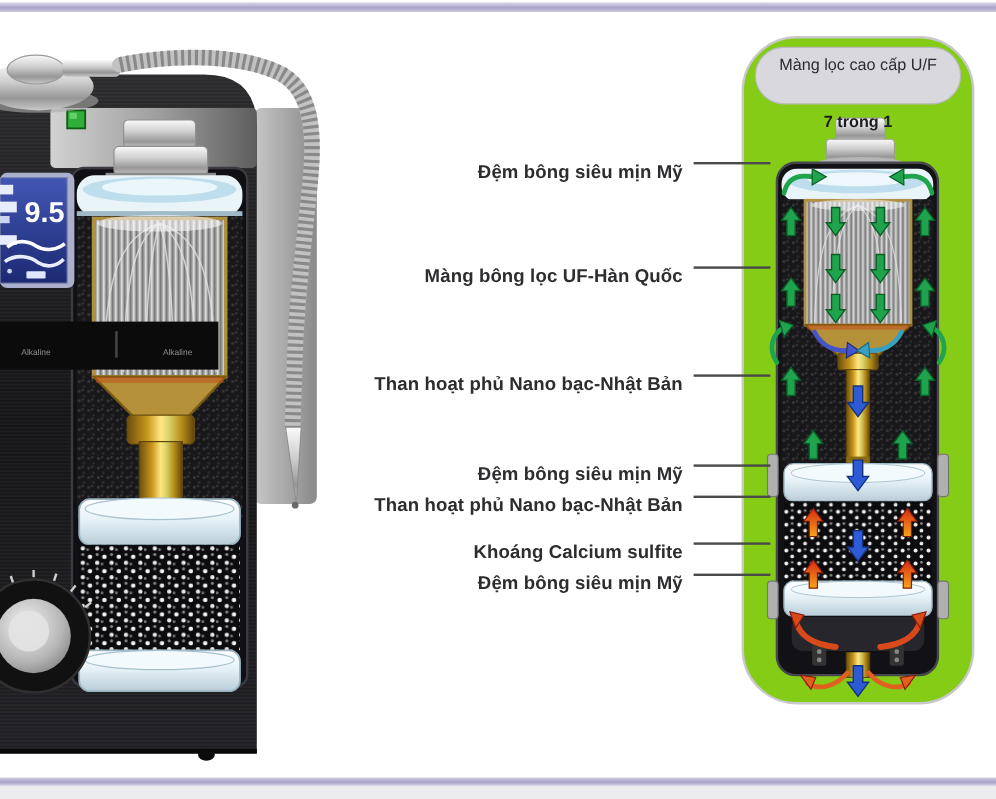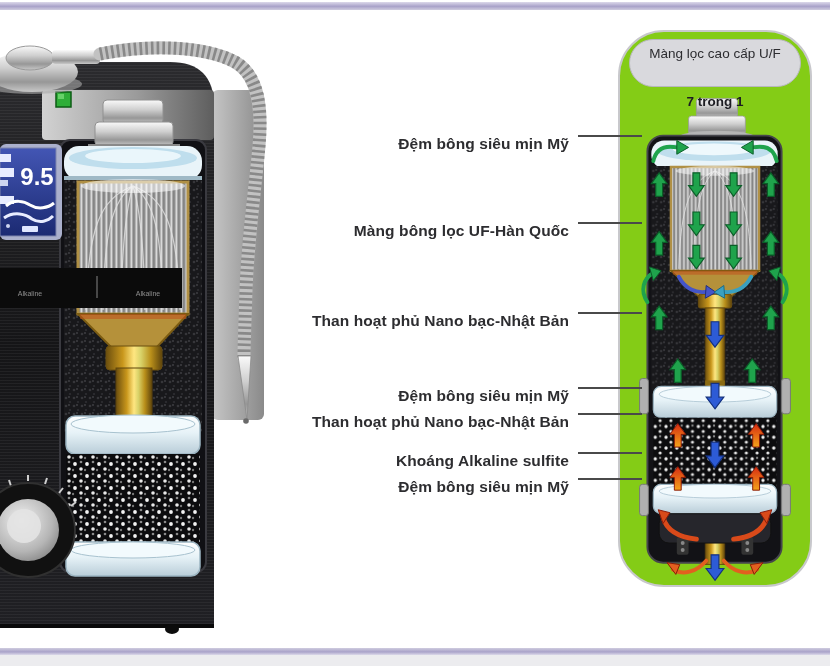--- a/index.html
+++ b/index.html
@@ -393,21 +393,21 @@
   </div>
   <div class="label-row r4">
     <span class="label-text">Đệm bông siêu mịn Mỹ</span>
     <span class="leader"></span>
   </div>
   <div class="label-row r5">
     <span class="label-text">Than hoạt phủ Nano bạc-Nhật Bản</span>
     <span class="leader"></span>
   </div>
   <div class="label-row r6">
-    <span class="label-text">Khoáng Alkaline sulfite</span>
+    <span class="label-text">Khoáng Calcium sulfite</span>
     <span class="leader"></span>
   </div>
   <div class="label-row r7">
     <span class="label-text">Đệm bông siêu mịn Mỹ</span>
     <span class="leader"></span>
   </div>
 
   <div class="bottom-bar"></div>
   <div class="footer-strip">
     

